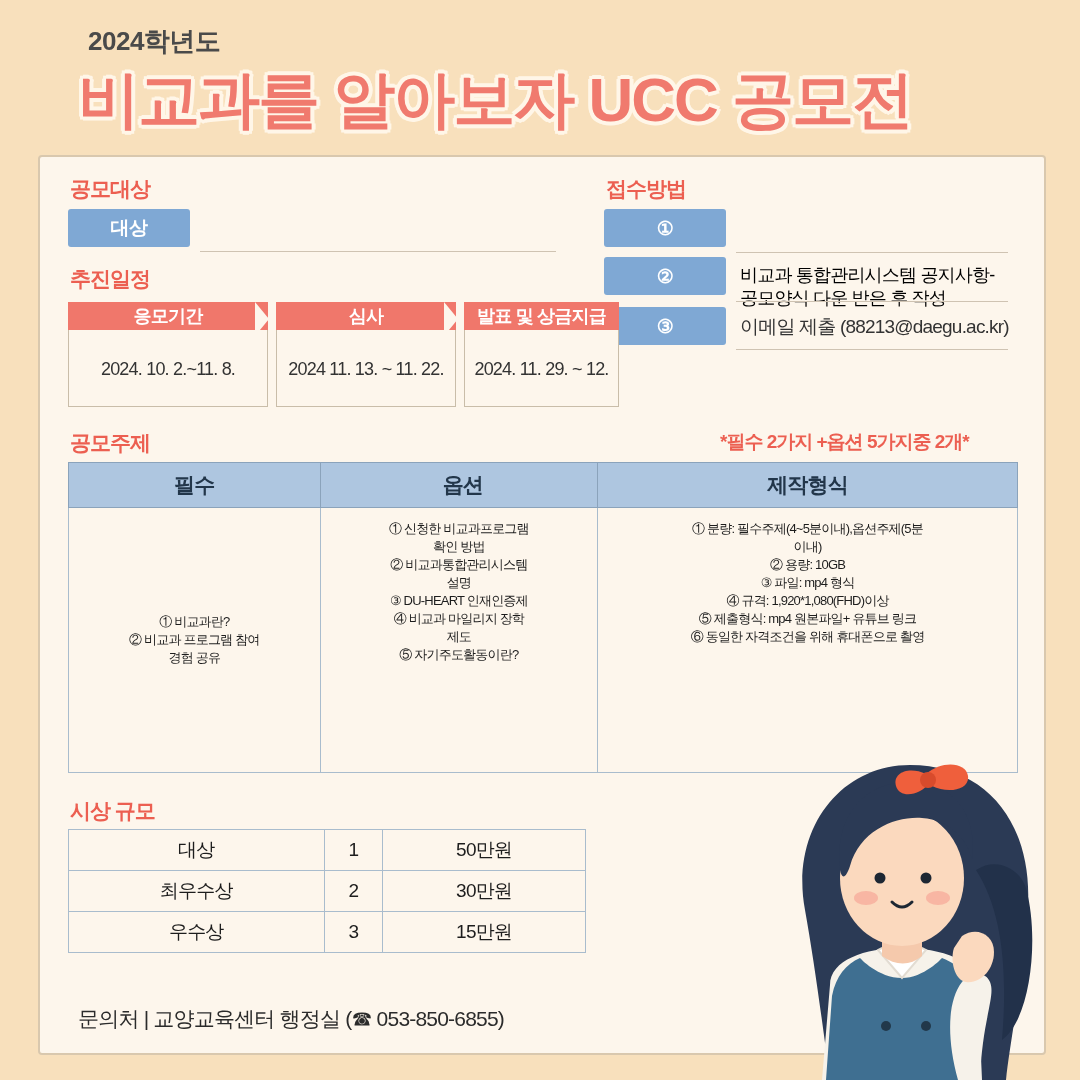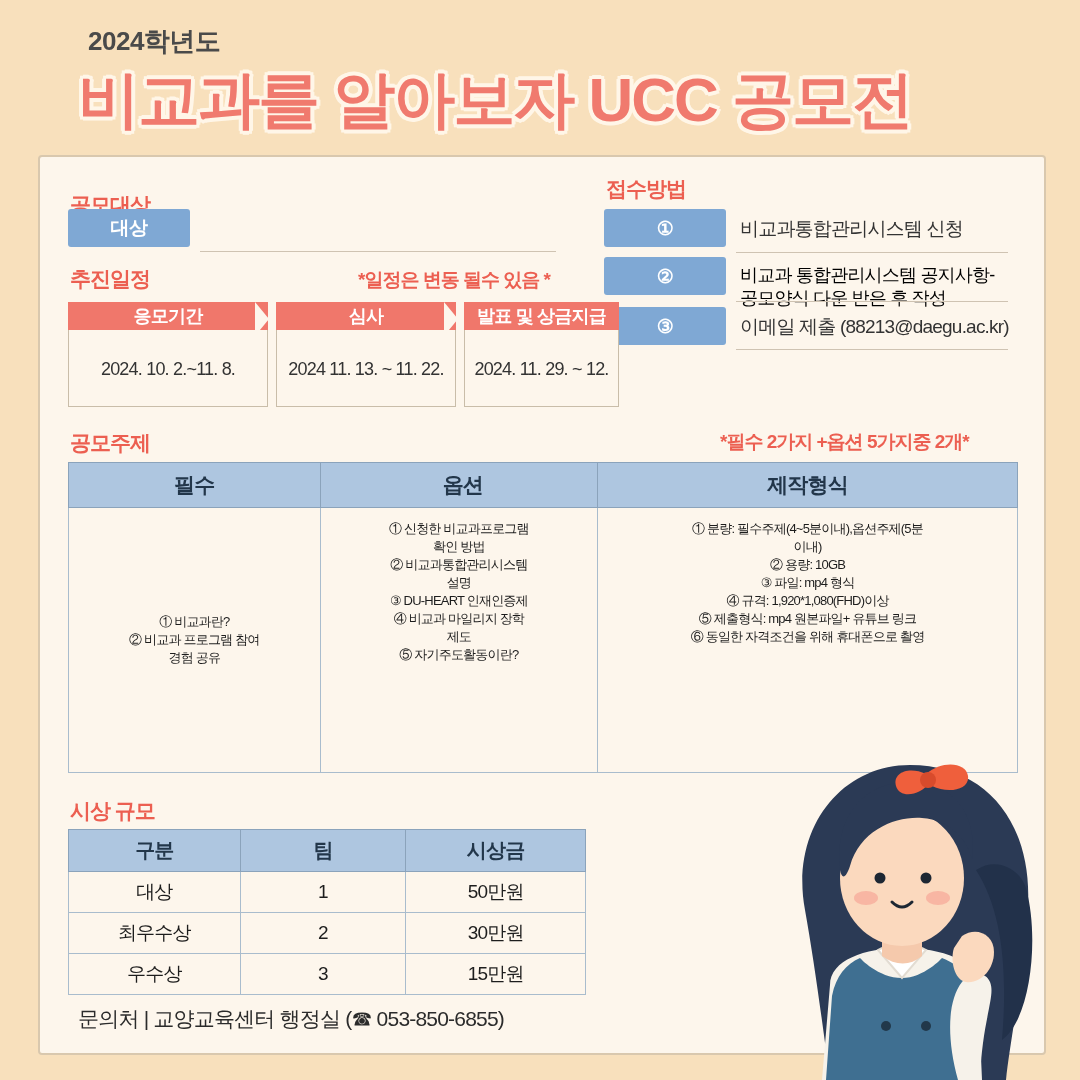--- a/index.html
+++ b/index.html
@@ -174,41 +174,39 @@
 </head>
 <body>
 
 <div class="poster">
 
   <div class="year">2024학년도</div>
   <div class="main-title">비교과를 알아보자 UCC 공모전</div>
 
   <div class="card">
 
-    <div class="section-label" style="left:30px; top:34px;">공모대상</div>
+    <div class="section-label" style="left:30px; top:18px;">공모대상</div>
     <div class="pill" style="position:absolute; left:28px; top:52px; width:122px; height:38px;">대상</div>
     <div class="underline" style="left:160px; top:94px; width:356px;"></div>
 
     <div class="section-label" style="left:566px; top:18px;">접수방법</div>
 
     <div class="pill" style="position:absolute; left:564px; top:52px; width:122px; height:38px;">①</div>
-    <div class="rowtext" style="position:absolute; left:700px; top:60px;">비교과통합관리시스템 신청</div>
     <div class="underline" style="left:696px; top:95px; width:272px;"></div>
 
     <div class="pill" style="position:absolute; left:564px; top:100px; width:122px; height:38px;">②</div>
     <div class="rowtext" style="position:absolute; left:700px; top:107px; white-space:pre-line; font-size:18px; color:#000000;">비교과 통합관리시스템 공지사항-
 공모양식 다운 받은 후 작성</div>
     <div class="underline" style="left:696px; top:144px; width:272px;"></div>
 
     <div class="pill" style="position:absolute; left:564px; top:150px; width:122px; height:38px;">③</div>
     <div class="rowtext" style="position:absolute; left:700px; top:158px;">이메일 제출 (88213@daegu.ac.kr)</div>
     <div class="underline" style="left:696px; top:192px; width:272px;"></div>
 
     <div class="section-label" style="left:30px; top:108px;">추진일정</div>
-    <div class="note" style="left:318px; top:110px;">*일정은 변동 될수 있음 *</div>
 
     <div class="sched-box" style="left:28px; top:145px; width:200px; height:105px;"></div>
     <div class="sched-box" style="left:236px; top:145px; width:180px; height:105px;"></div>
     <div class="sched-box" style="left:424px; top:145px; width:155px; height:105px;"></div>
 
     <div class="sched-head" style="left:28px; top:145px; width:200px;">응모기간</div>
     <div class="sched-head" style="left:236px; top:145px; width:180px;">심사</div>
     <div class="sched-head" style="left:424px; top:145px; width:155px;">발표 및 상금지급</div>
 
     <div class="arrow" style="left:215px; top:145px;"></div>
@@ -248,25 +246,20 @@
 ⑤ 제출형식: mp4 원본파일+ 유튜브 링크
 ⑥ 동일한 자격조건을 위해 휴대폰으로 촬영</td>
       </tr>
     </tbody>
       </table>
 
     <div class="section-label" style="left:30px; top:640px;">시상 규모</div>
 
     <table class="prize" style="left:28px; top:672px; width:518px;">
       <tbody>
-          <tr>
-        <th style="width:172px;">구분</th>
-        <th style="width:166px;">팀</th>
-        <th style="width:180px;">시상금</th>
-      </tr>
       <tr>
         <td>대상</td>
         <td>1</td>
         <td>50만원</td>
       </tr>
       <tr>
         <td>최우수상</td>
         <td>2</td>
         <td>30만원</td>
       </tr>

